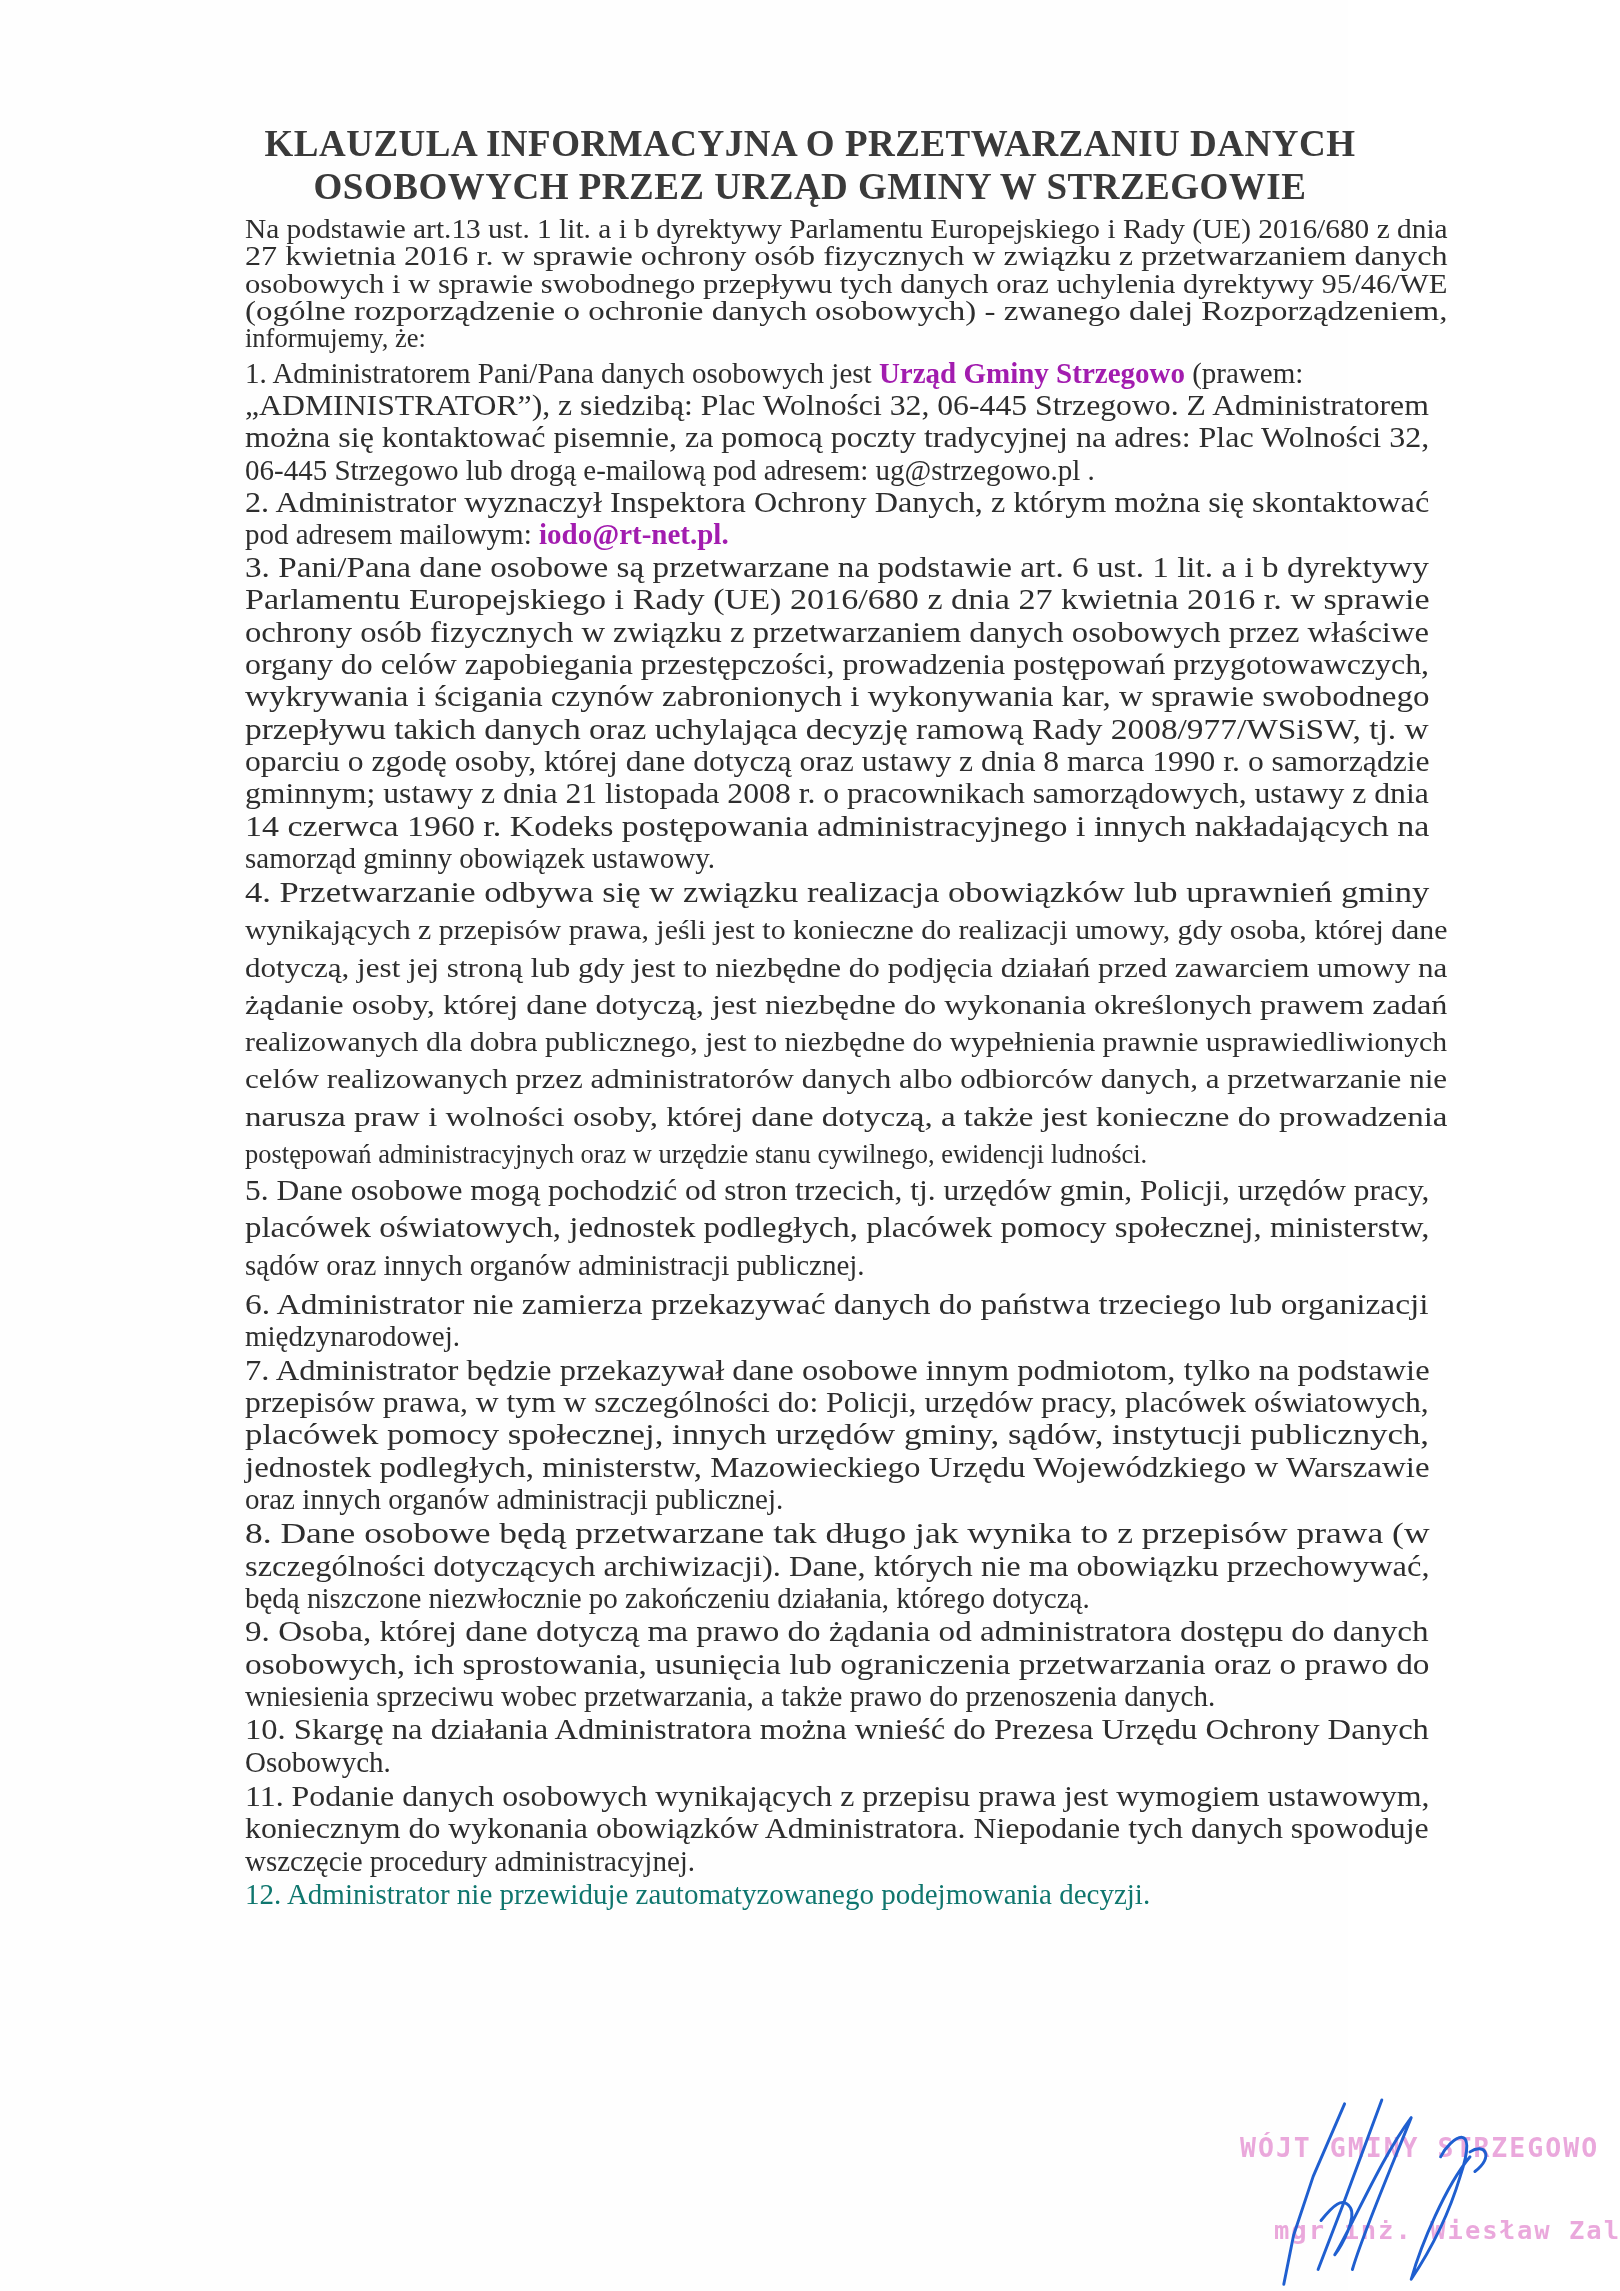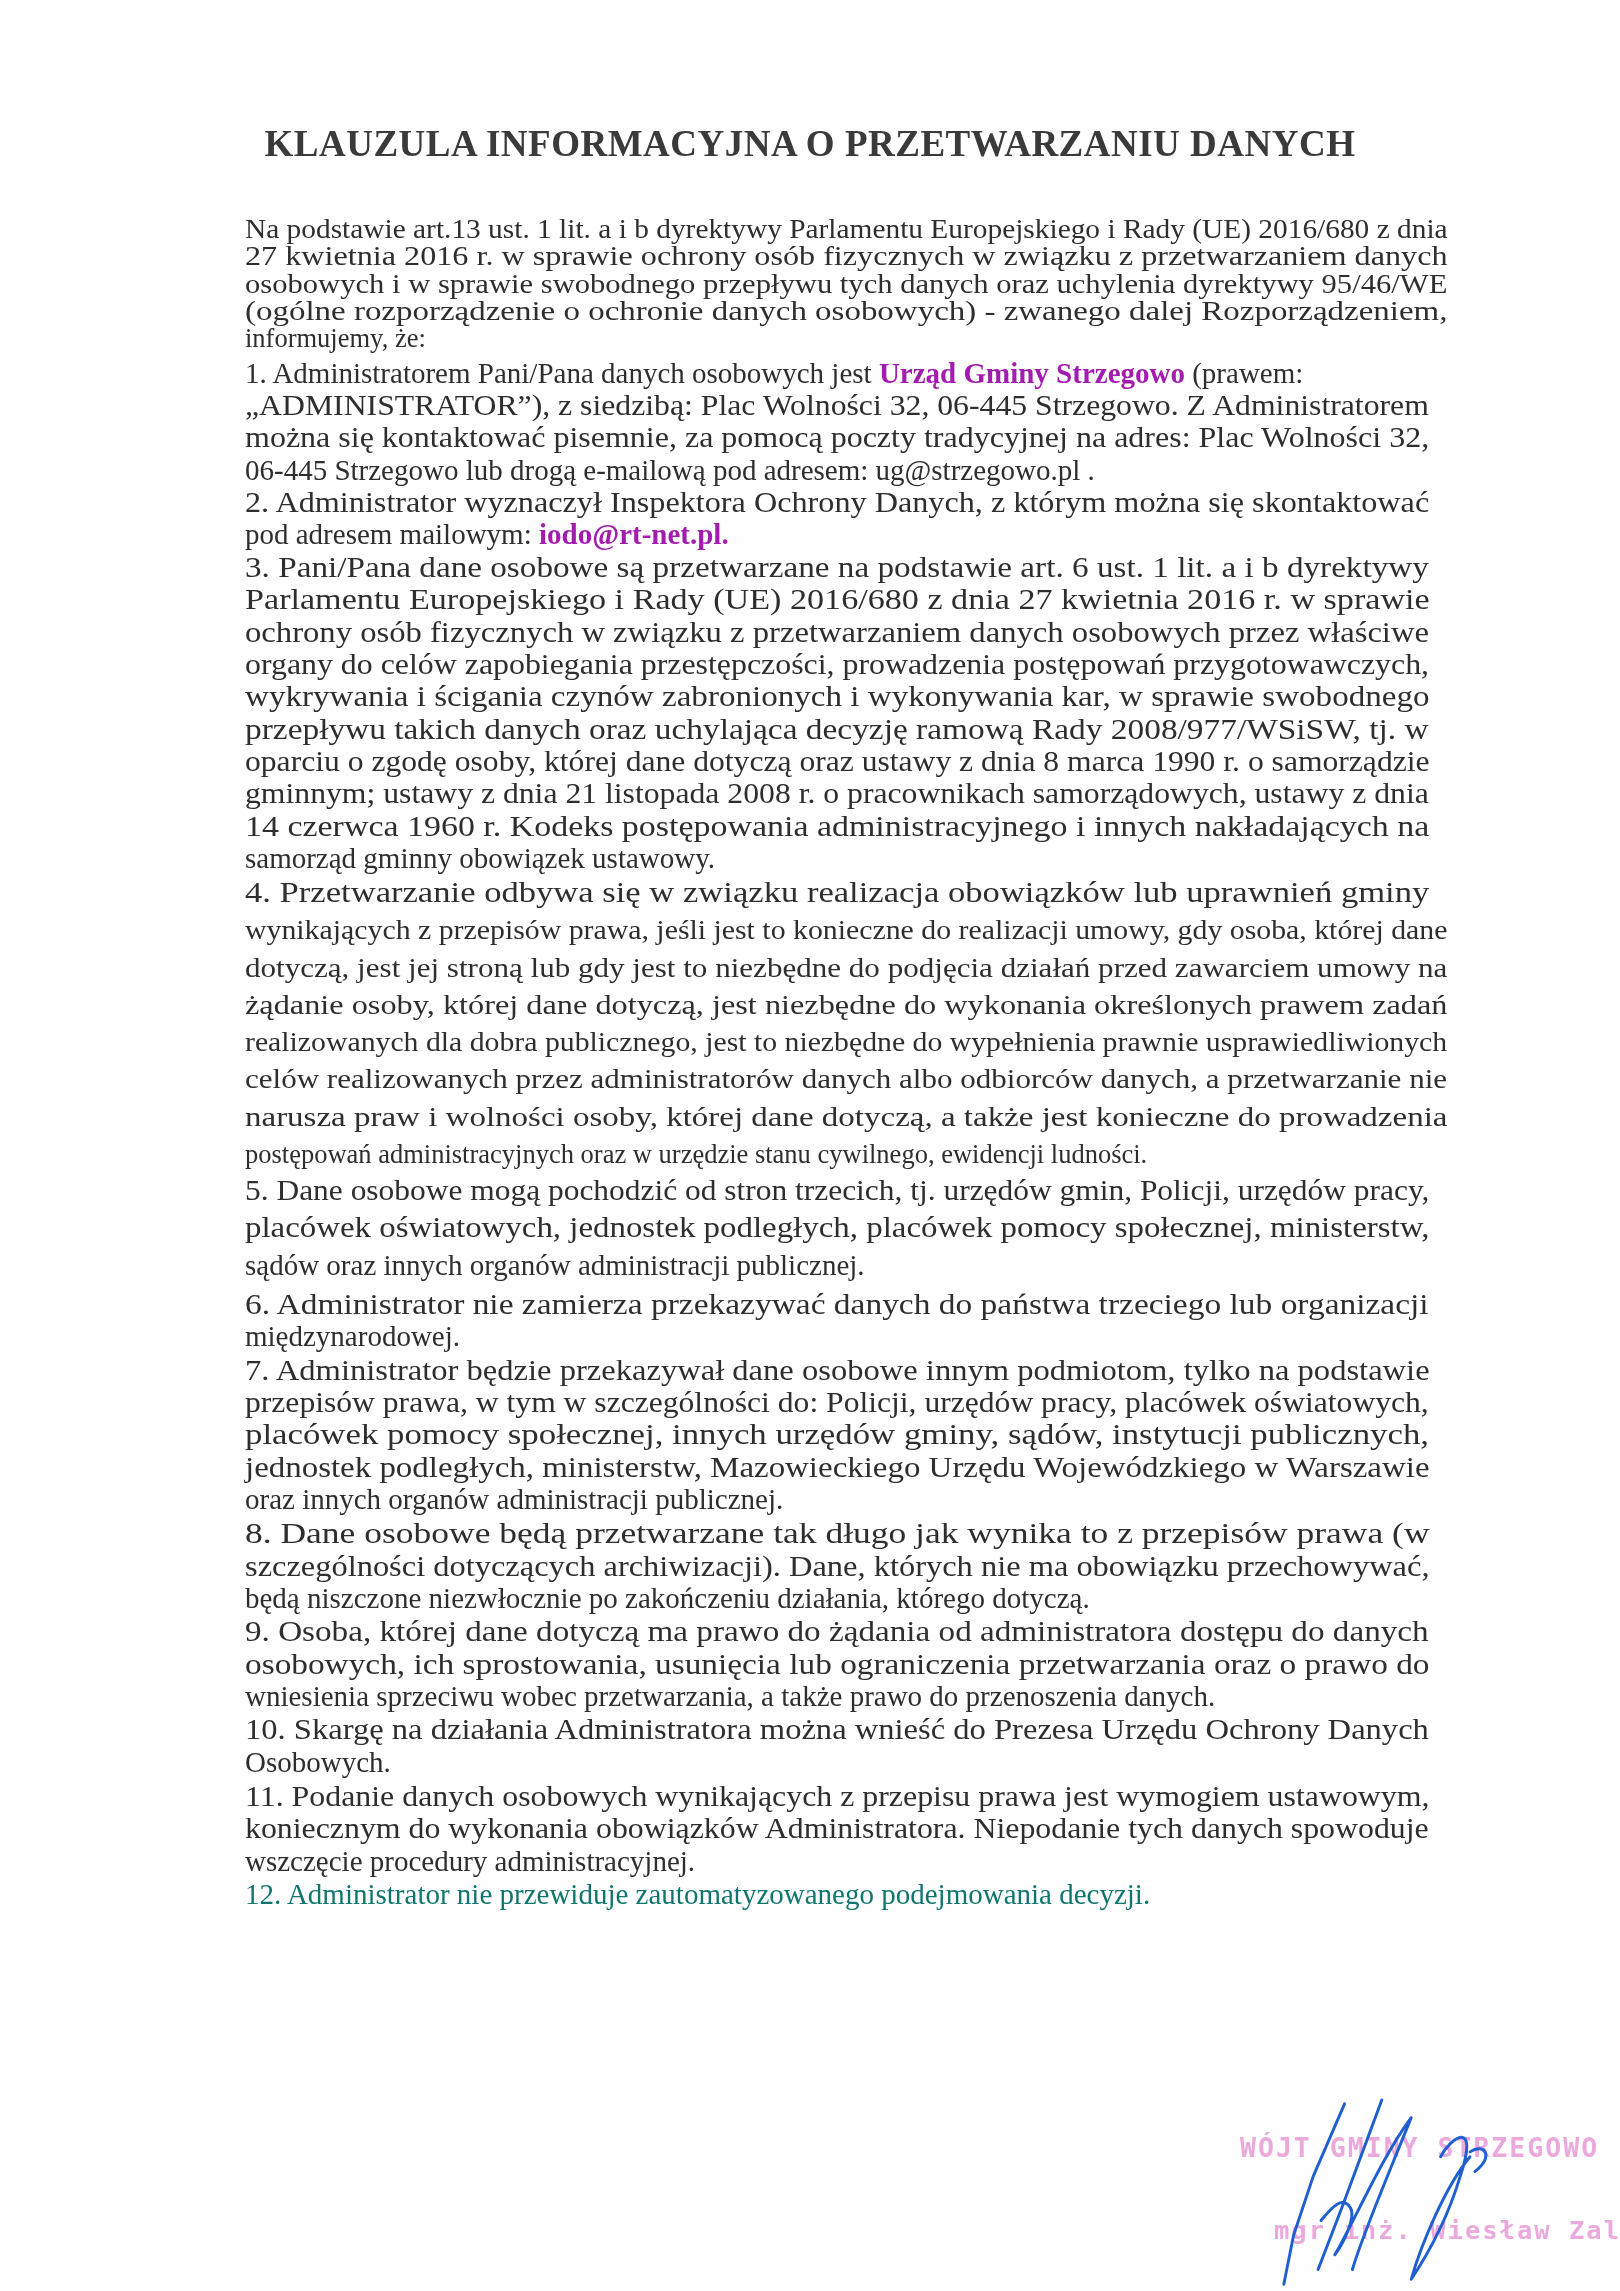--- a/index.html
+++ b/index.html
@@ -26,20 +26,21 @@
     .stamp1 { left: 1240px; top: 2132px; font-size: 26.5px; }
     .stamp2 { left: 1274px; top: 2215px; font-size: 25.5px; }
     .signature { position: absolute; left: 1274px; top: 2098px; width: 294px; height: 196px; }
   </style>
 </head>
 <body>
 
 <div class="page">
 
   <div class="title t1">KLAUZULA INFORMACYJNA O PRZETWARZANIU DANYCH</div>
+  <div class="title t2">OSOBOWYCH PRZEZ URZĄD GMINY W STRZEGOWIE</div>
 
   <div>
     <span class="line intro" style="top: 214px; transform: scaleX(1.1086);">Na podstawie art.13 ust. 1 lit. a i b dyrektywy Parlamentu Europejskiego i Rady (UE) 2016/680 z dnia</span>
     <span class="line intro" style="top: 241px; transform: scaleX(1.2141);">27 kwietnia 2016  r. w sprawie ochrony osób fizycznych w związku z przetwarzaniem danych</span>
     <span class="line intro" style="top: 269px; transform: scaleX(1.1546);">osobowych i w sprawie swobodnego przepływu tych danych oraz uchylenia dyrektywy 95/46/WE</span>
     <span class="line intro" style="top: 296px; transform: scaleX(1.2437);">(ogólne rozporządzenie o ochronie danych osobowych)  - zwanego dalej Rozporządzeniem,</span>
     <span class="line intro" style="top: 323px; transform: scaleX(1);">informujemy, że:</span>
   </div>
 
   <div>

